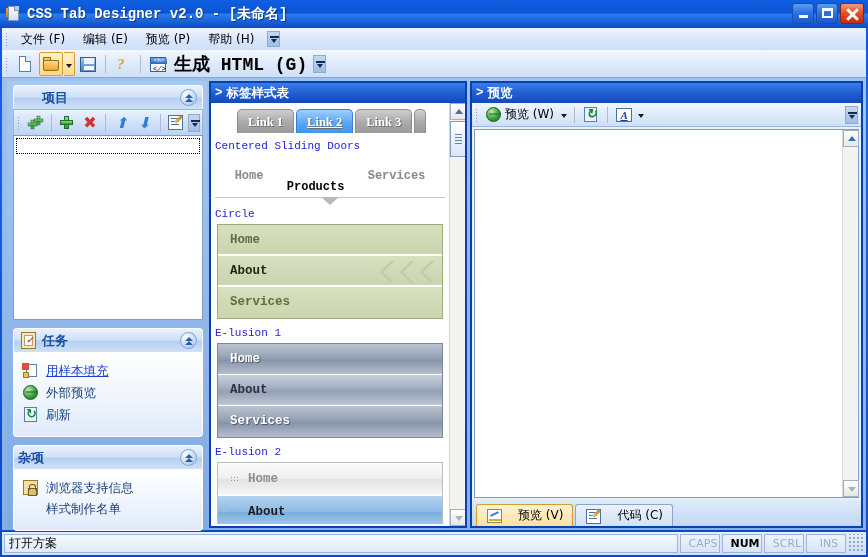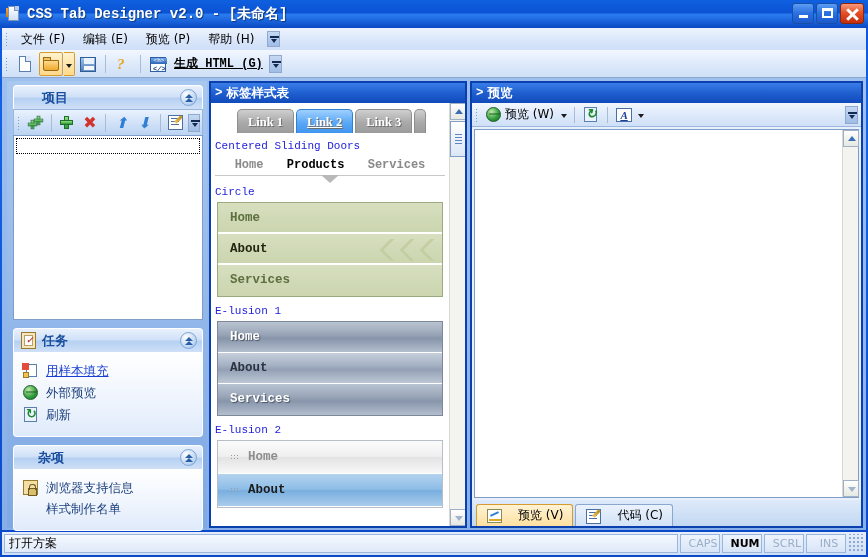--- a/index.html
+++ b/index.html
@@ -107,22 +107,22 @@
   }
   .tb-btn.hot { background: linear-gradient(180deg,#fff3cd,#ffd98a); border:1px solid #d79b2e; border-radius:2px; }
   .tb-sep { width:1px; height:18px; background:#a8bcd8; margin:0 4px; }
   .tb-dropdown { width:11px; height:24px; position:relative; }
   .tb-dropdown.hot { background: linear-gradient(180deg,#fff3cd,#ffd98a); border:1px solid #d79b2e; border-left:0; border-radius:0 2px 2px 0; }
   .tb-dropdown:after {
     content:""; position:absolute; left:2px; top:11px;
     border-left:3px solid transparent; border-right:3px solid transparent; border-top:4px solid #1c1c1c;
   }
   .tb-label {
-    font-family:"Liberation Mono", monospace; font-weight:bold; font-size:12px;
-    color:#000; padding-left:3px; white-space:nowrap;text-decoration:underline;
+    font-family:"Liberation Mono", monospace; font-weight:bold; font-size:18px;
+    color:#000; padding-left:3px; white-space:nowrap;
   }
   .tb-chevron {
     margin-left:6px; width:13px; height:18px;
     background: linear-gradient(180deg,#c6d8f2,#9fbde6);
     border:1px solid #8fa9cf; position:relative;
   }
   .tb-chevron:before { content:""; position:absolute; left:2px; top:5px; width:9px; height:2px; background:#102a52; }
   .tb-chevron:after {
     content:""; position:absolute; left:3px; top:8px;
     border-left:3px solid transparent; border-right:3px solid transparent; border-top:4px solid #102a52;
@@ -275,21 +275,21 @@
     border-color:#2f7fd4; text-decoration:underline;
   }
 
   
   .csd {
     display:flex; justify-content:space-around; align-items:center;
     font-family:"Liberation Mono", monospace; font-weight:bold; font-size:12px;
     padding:2px 8px 3px 8px; border-bottom:1px solid #c8c8c8; position:relative;
   }
   .csd span { color:#8a8a8a; }
-  .csd span.sel { color:#000; }
+  .csd span.sel { color:#000;margin-top:22px; }
   .csd-arrow {
     position:absolute; left:50%; margin-left:-9px; bottom:-8px;
     width:0;height:0; border-left:9px solid transparent; border-right:9px solid transparent;
     border-top:8px solid #b9b9b9;
   }
 
   
   .circle-list { border:1px solid #9aab7e; background:#cdd7b2; margin:0 2px; }
   .circle-item {
     height:31px; line-height:31px; padding-left:12px; position:relative;
@@ -597,21 +597,21 @@
           <div class="tp-link">
             <span class="li">
                 <i class="gl-refresh"></i>
               </span>
             <span class="lt">刷新</span>
           </div>
         </div>
       </div>
 
       <div class="tp-section" style="margin-top:8px;">
-        <div class="tp-header" style="padding-left:24px;">
+        <div class="tp-header" style="padding-left:4px;">
           <span class="hdr-title">杂项</span>
           <span class="chevron"></span>
         </div>
         <div class="tp-body">
           <div class="tp-link">
             <span class="li">
                 <i class="gl-lock"></i>
               </span>
             <span class="lt">浏览器支持信息</span>
           </div>

